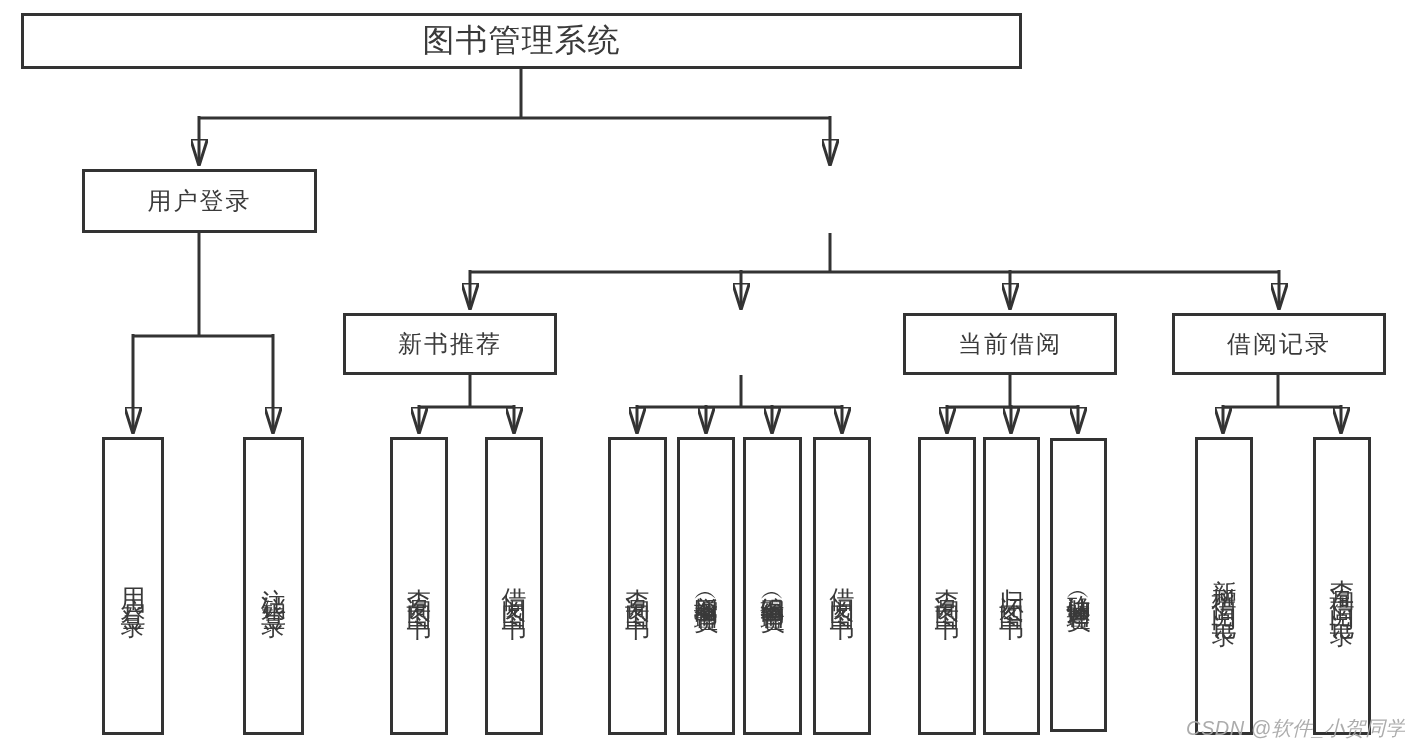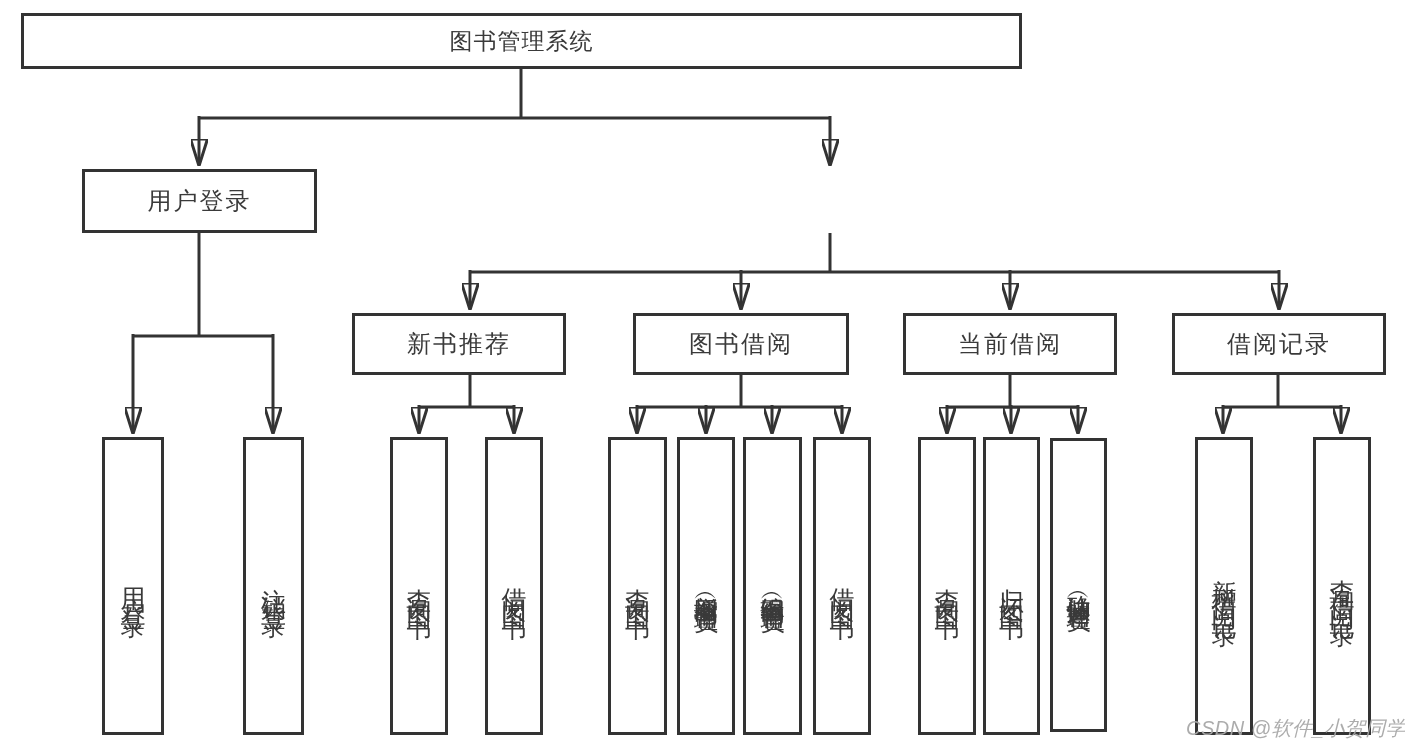--- a/index.html
+++ b/index.html
@@ -10,21 +10,21 @@
     font-family:"Liberation Sans", sans-serif;
     color:#3a3a3a;
   }
   .wires { position:absolute; left:0; top:0; width:1405px; height:747px; }
   .wires path, .wires line { stroke:#333333; stroke-width:3; fill:none; }
   .box {
     position:absolute; background:#ffffff; border:3px solid #333333;
     display:flex; align-items:center; justify-content:center;
     font-size:24px; letter-spacing:2px; text-align:center;
   }
-  .root { font-size:23px; letter-spacing:1px; }
+  .root { font-size:32px; letter-spacing:1px; }
   .vbox { letter-spacing:0; }
   .vbox span {
     writing-mode:vertical-rl; text-orientation:mixed;
     font-size:25px; line-height:1; letter-spacing:9px;
   }
   .vbox.tight span { font-size:24px; letter-spacing:2px; }
   .watermark {
     position:absolute; left:1186px; top:715px;
     font-size:20px; color:rgba(168,168,168,0.95);
     letter-spacing:0.5px; z-index:5; white-space:nowrap;font-style:italic;
@@ -80,22 +80,21 @@
     <path d="M1278 375 V407"></path>
     <path d="M1223 407 H1341"></path>
     <path d="M1223 405 V432" marker-end="url(#arw)"></path>
     <path d="M1341 405 V432" marker-end="url(#arw)"></path>
   </svg>
 
   <div class="box root" style="left:21px; top:13px; width:1001px; height:56px;">图书管理系统</div>
 
   <div class="box" style="left:82px; top:169px; width:235px; height:64px;">用户登录</div>
 
-  <div class="box" style="left:352px; top:313px; width:214px; height:62px;">新书推荐</div>
-  <div class="box" style="left:633px; top:313px; width:216px; height:62px;">图书借阅</div>
+  <div class="box" style="left:343px; top:313px; width:214px; height:62px;">新书推荐</div>
   <div class="box" style="left:903px; top:313px; width:214px; height:62px;text-align:right;">当前借阅</div>
   <div class="box" style="left:1172px; top:313px; width:214px; height:62px;">借阅记录</div>
 
   <div class="box vbox" style="left:102px; top:437px; width:62px; height:298px;">
     <span>用户登录</span>
   </div>
   <div class="box vbox" style="left:243px; top:437px; width:61px; height:298px;">
     <span>注销登录</span>
   </div>
 

